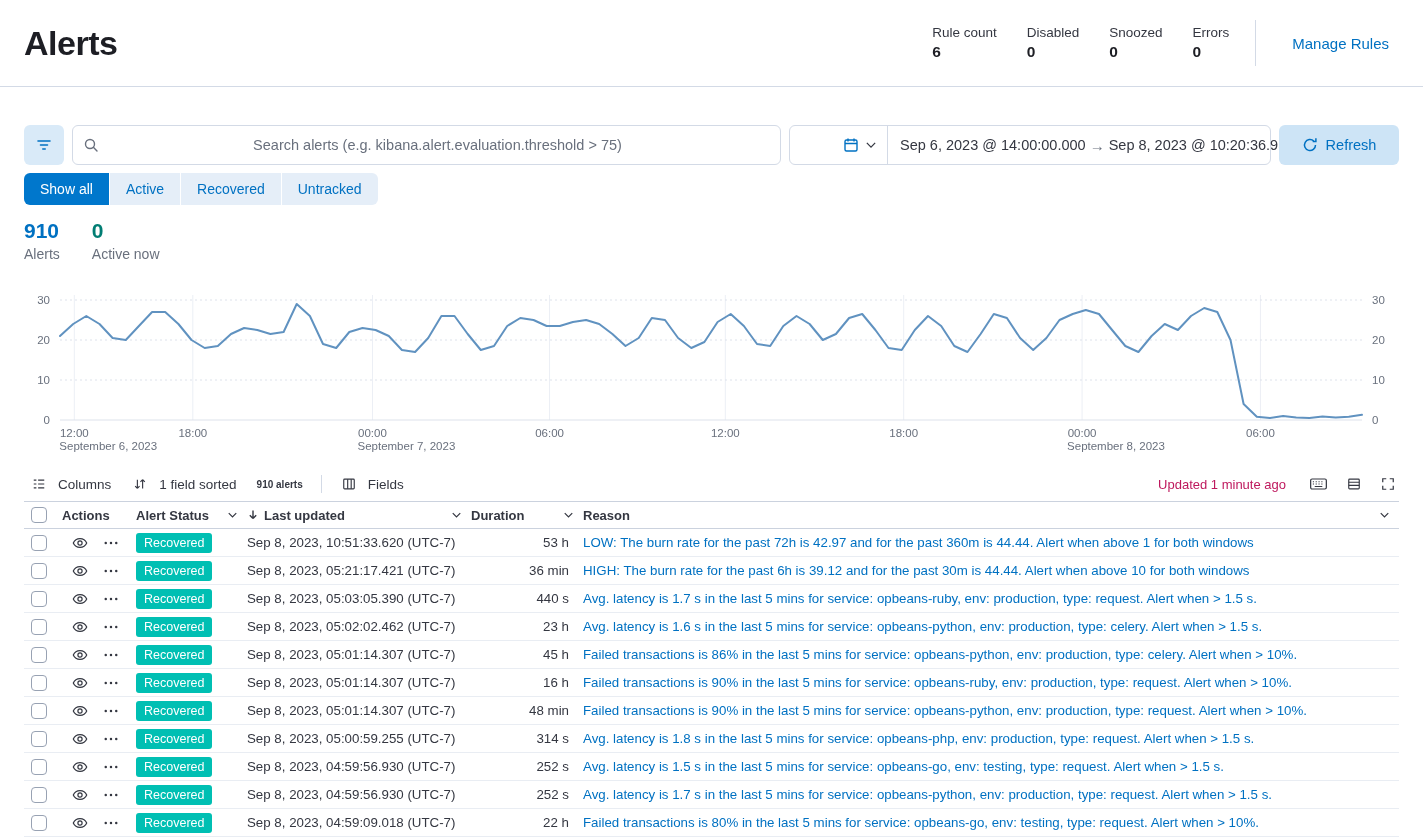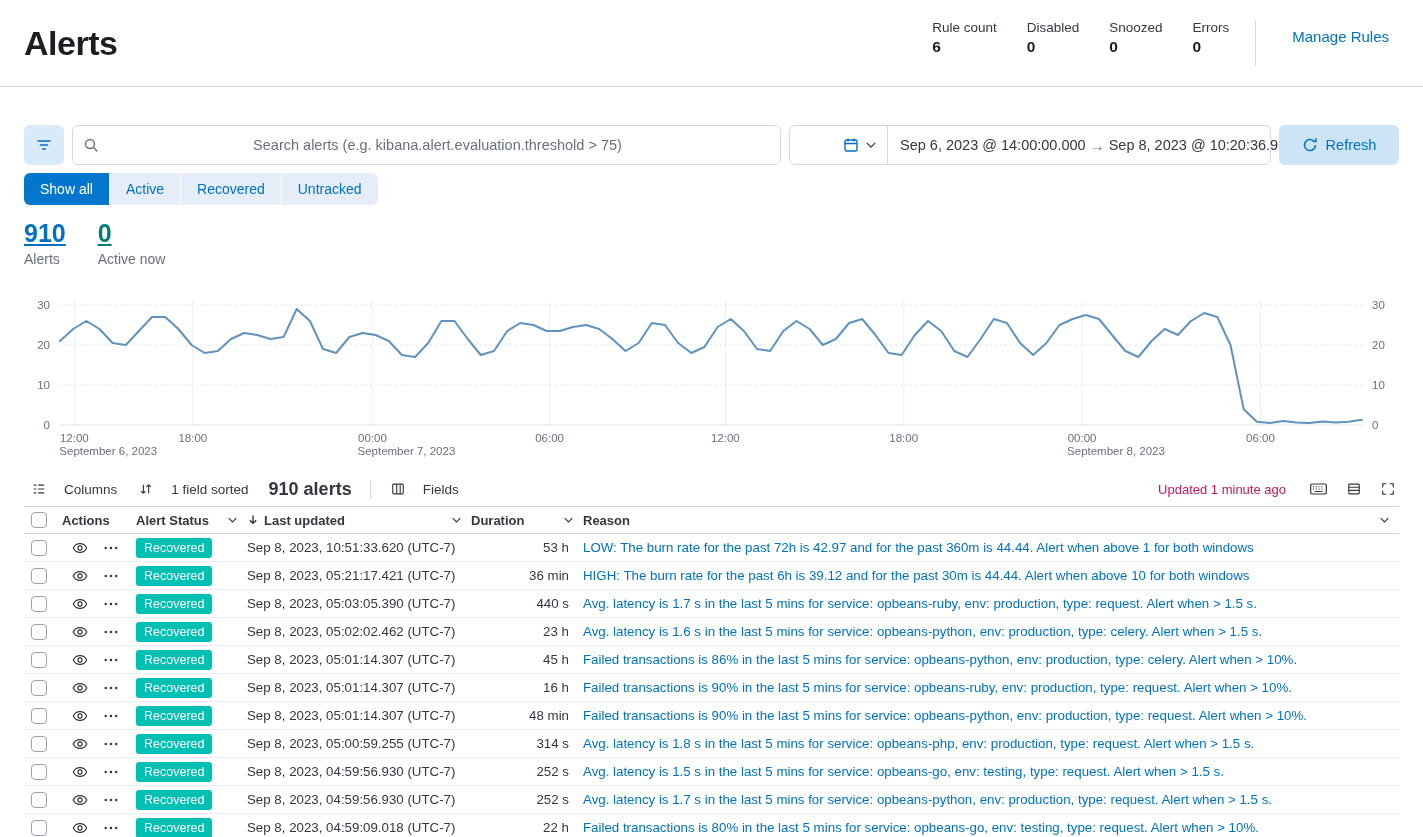--- a/index.html
+++ b/index.html
@@ -8,21 +8,21 @@
     width: 1423px; height: 837px; overflow: hidden;
     font-family: "Liberation Sans", sans-serif;
     color: #343741; background: #fff; font-size: 14px;
   }
   svg { display: block; }
 
   
   .header { display: flex; align-items: center; justify-content: space-between;
     height: 87px; padding: 0 24px; border-bottom: 1px solid #D3DAE6; }
   .page-title { font-size: 34px; font-weight: 700; margin: 0; color: #1D1E24; letter-spacing: -0.5px; }
-  .header-right { display: flex; align-items: flex-start; }
+  .header-right { display: flex; align-items: center; }
   .stats { display: flex; gap: 30px; margin-right: 26px; }
   .stat-label { font-size: 13.5px; color: #343741; }
   .stat-value { font-size: 15.5px; font-weight: 700; margin-top: 3px; color: #1D1E24; }
   .header-divider { width: 1px; height: 46px; background: #D3DAE6; margin-right: 26px; }
   .manage-rules { color: #0071C2; font-size: 15px; background: none; border: none;
     font-family: inherit; cursor: pointer; padding: 8px 10px; }
 
   .content { padding: 0 24px; }
 
   
@@ -48,36 +48,36 @@
 
   
   .filter-group { display: inline-flex; margin-top: 8px; border-radius: 6px; overflow: hidden; }
   .fbtn { height: 32px; padding: 0 16px; border: none; background: #E5EEF8; color: #0071C2;
     font-size: 14px; font-family: inherit; cursor: pointer; border-right: 1px solid #FFFFFF; }
   .fbtn:last-child { border-right: none; }
   .fbtn.active { background: #0077CC; color: #fff; font-weight: 500; }
 
   
   .summary { display: flex; gap: 32px; margin-top: 14px; }
-  .sum-num { font-size: 25px; font-weight: 700; text-decoration: underline; }
+  .sum-num { font-size: 21px; font-weight: 700; }
   .sum-num.blue { color: #0071C2; }
   .sum-num.green { color: #017D73; }
   .sum-label { font-size: 14px; color: #69707D; margin-top: 3px; }
 
   
   .chart-wrap { margin-top: 28px; }
   .axis-label { font-size: 11.5px; fill: #69707D; font-family: "Liberation Sans", sans-serif; }
 
   
   .grid-toolbar { display: flex; justify-content: space-between; align-items: center;
     margin-top: 16px; height: 30px; }
   .gt-left { display: flex; align-items: center; gap: 6px; }
-  .tool-btn { display: flex; align-items: center; gap: 18px; background: none; border: none;
+  .tool-btn { display: flex; align-items: center; gap: 12px; background: none; border: none;
     font-size: 13.5px; color: #343741; font-family: inherit; cursor: pointer; padding: 4px 8px; }
-  .alerts-count { font-size: 18px; font-weight: 600; padding: 0 6px; color: #343741; }
+  .alerts-count { font-size: 10px; font-weight: 600; padding: 0 6px; color: #343741; }
   .vsep { width: 1px; height: 18px; background: #D3DAE6; margin: 0 6px; }
   .gt-right { display: flex; align-items: center; gap: 12px; }
   .updated-text { font-size: 13px; color: #be185d; margin-right: 8px; text-align: right; }
   .icon-only-btn { background: none; border: none; cursor: pointer; padding: 4px;
     display: flex; align-items: center; }
 
   
   table.alerts { width: 100%; border-collapse: collapse; table-layout: fixed; margin-top: 2px; }
   thead th { border-top: 1px solid #CBD2DE; border-bottom: 1px solid #CBD2DE; height: 27px;
     font-size: 13px; font-weight: 700; text-align: left; padding: 0; color: #343741; }

